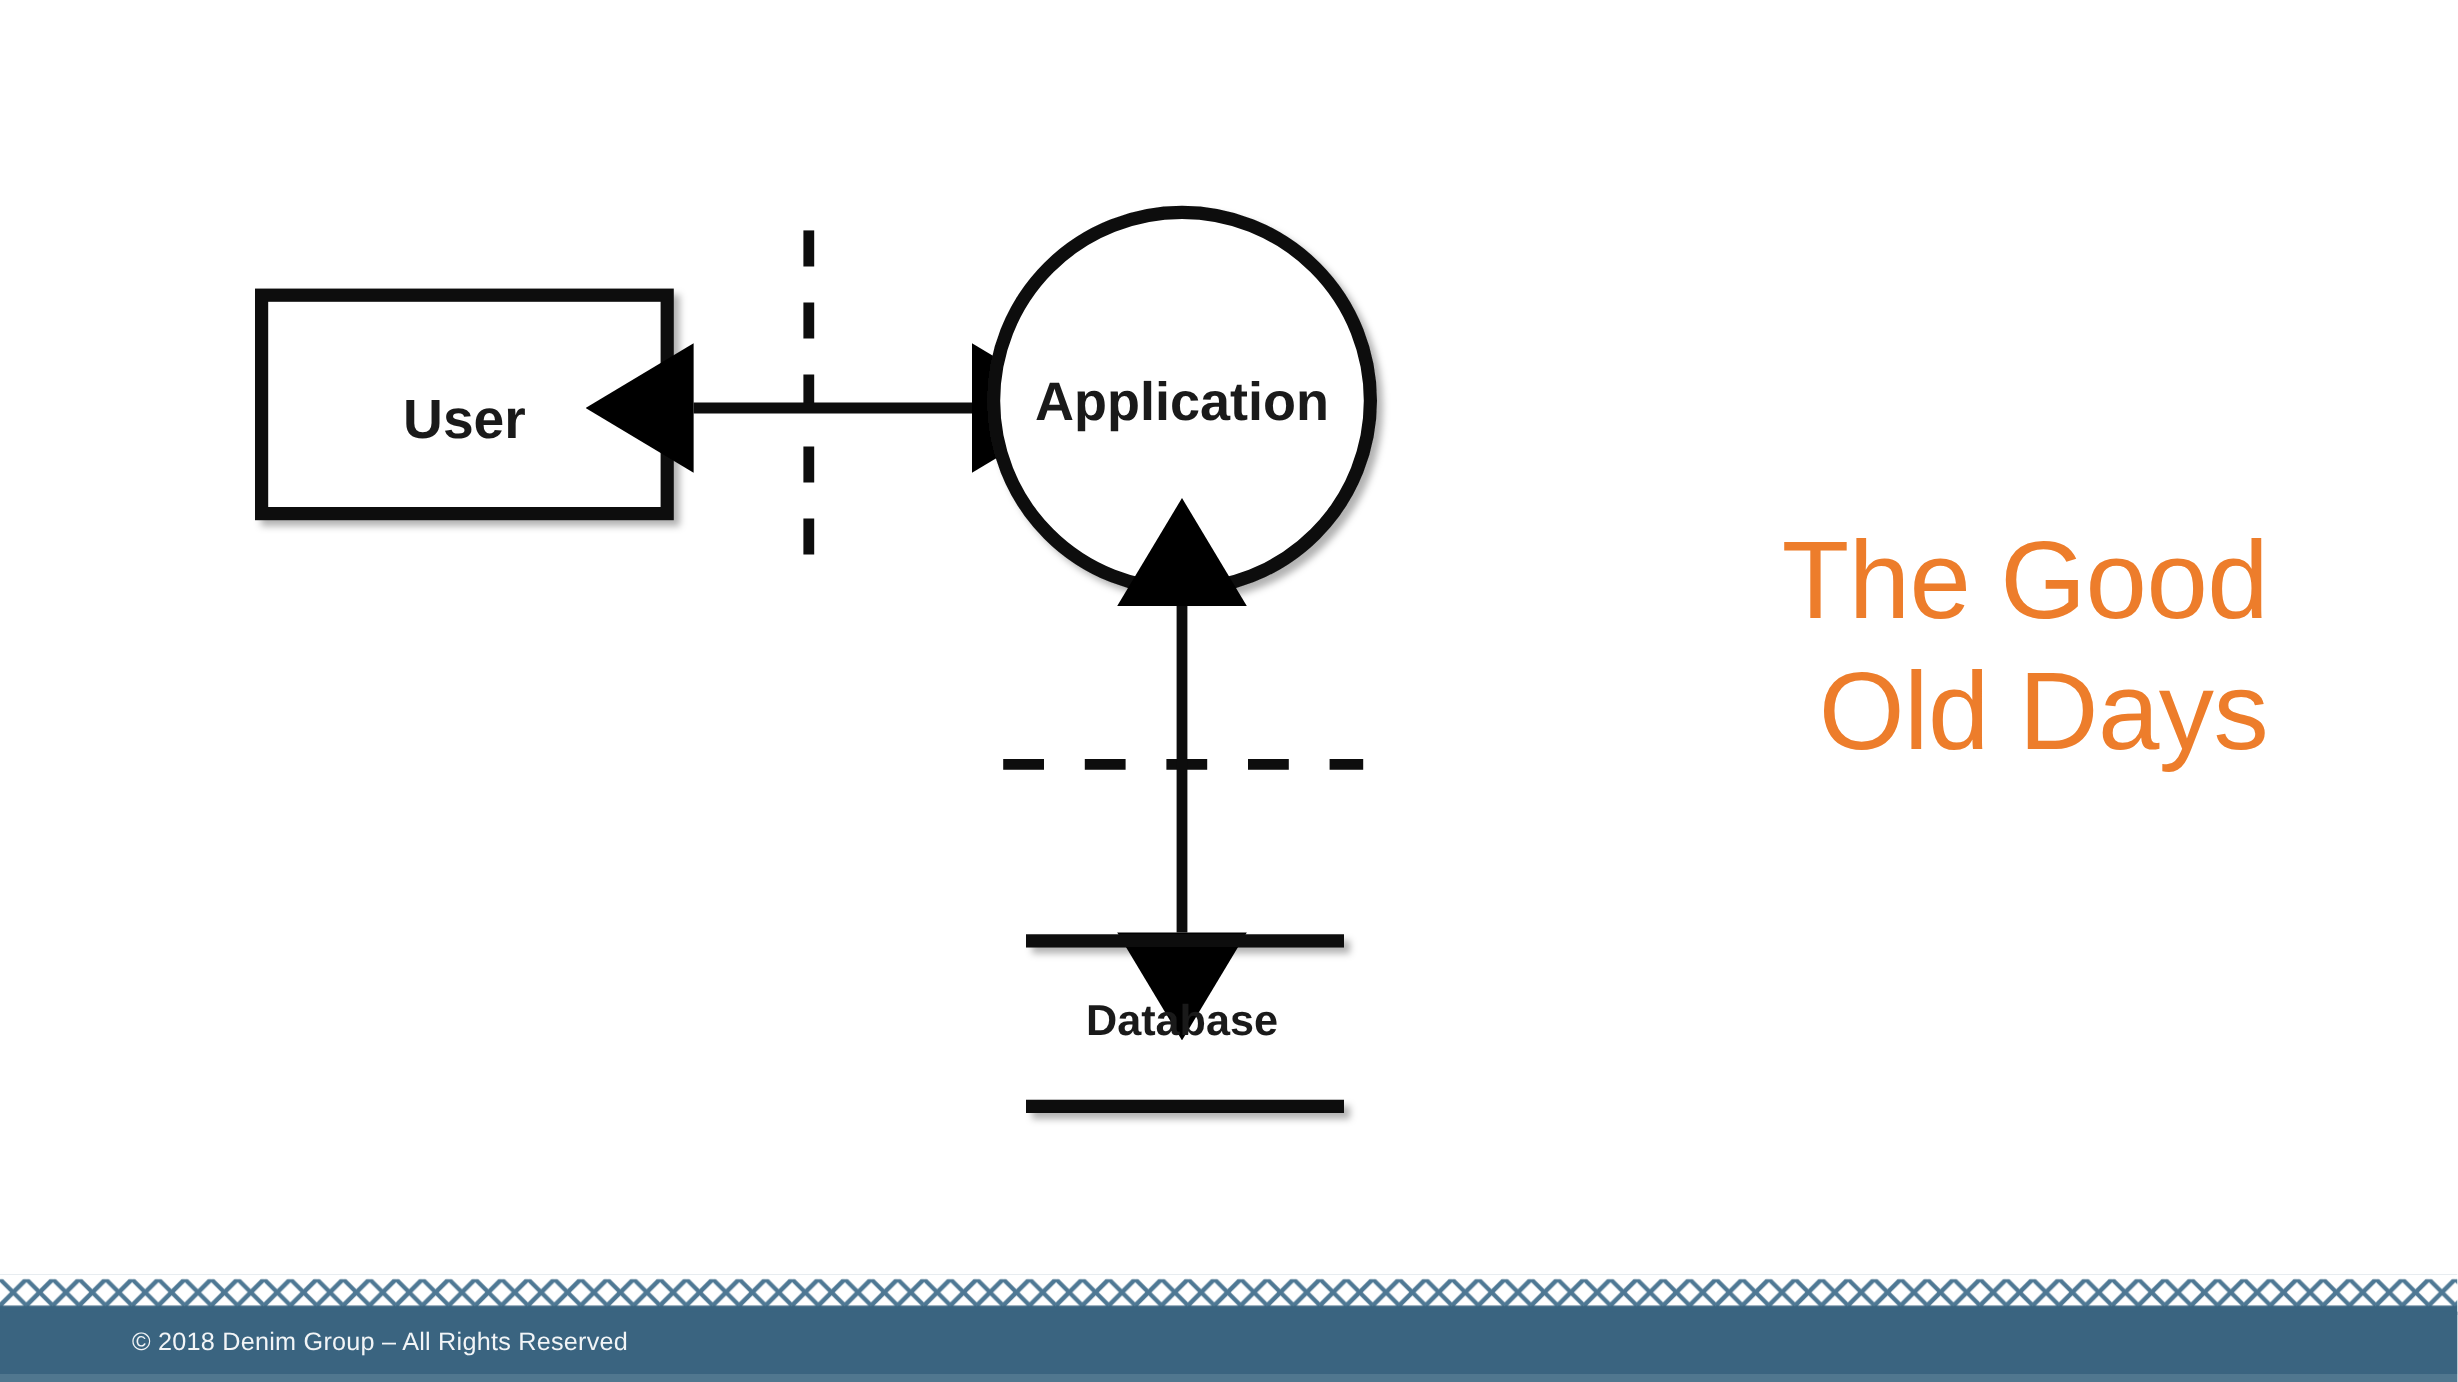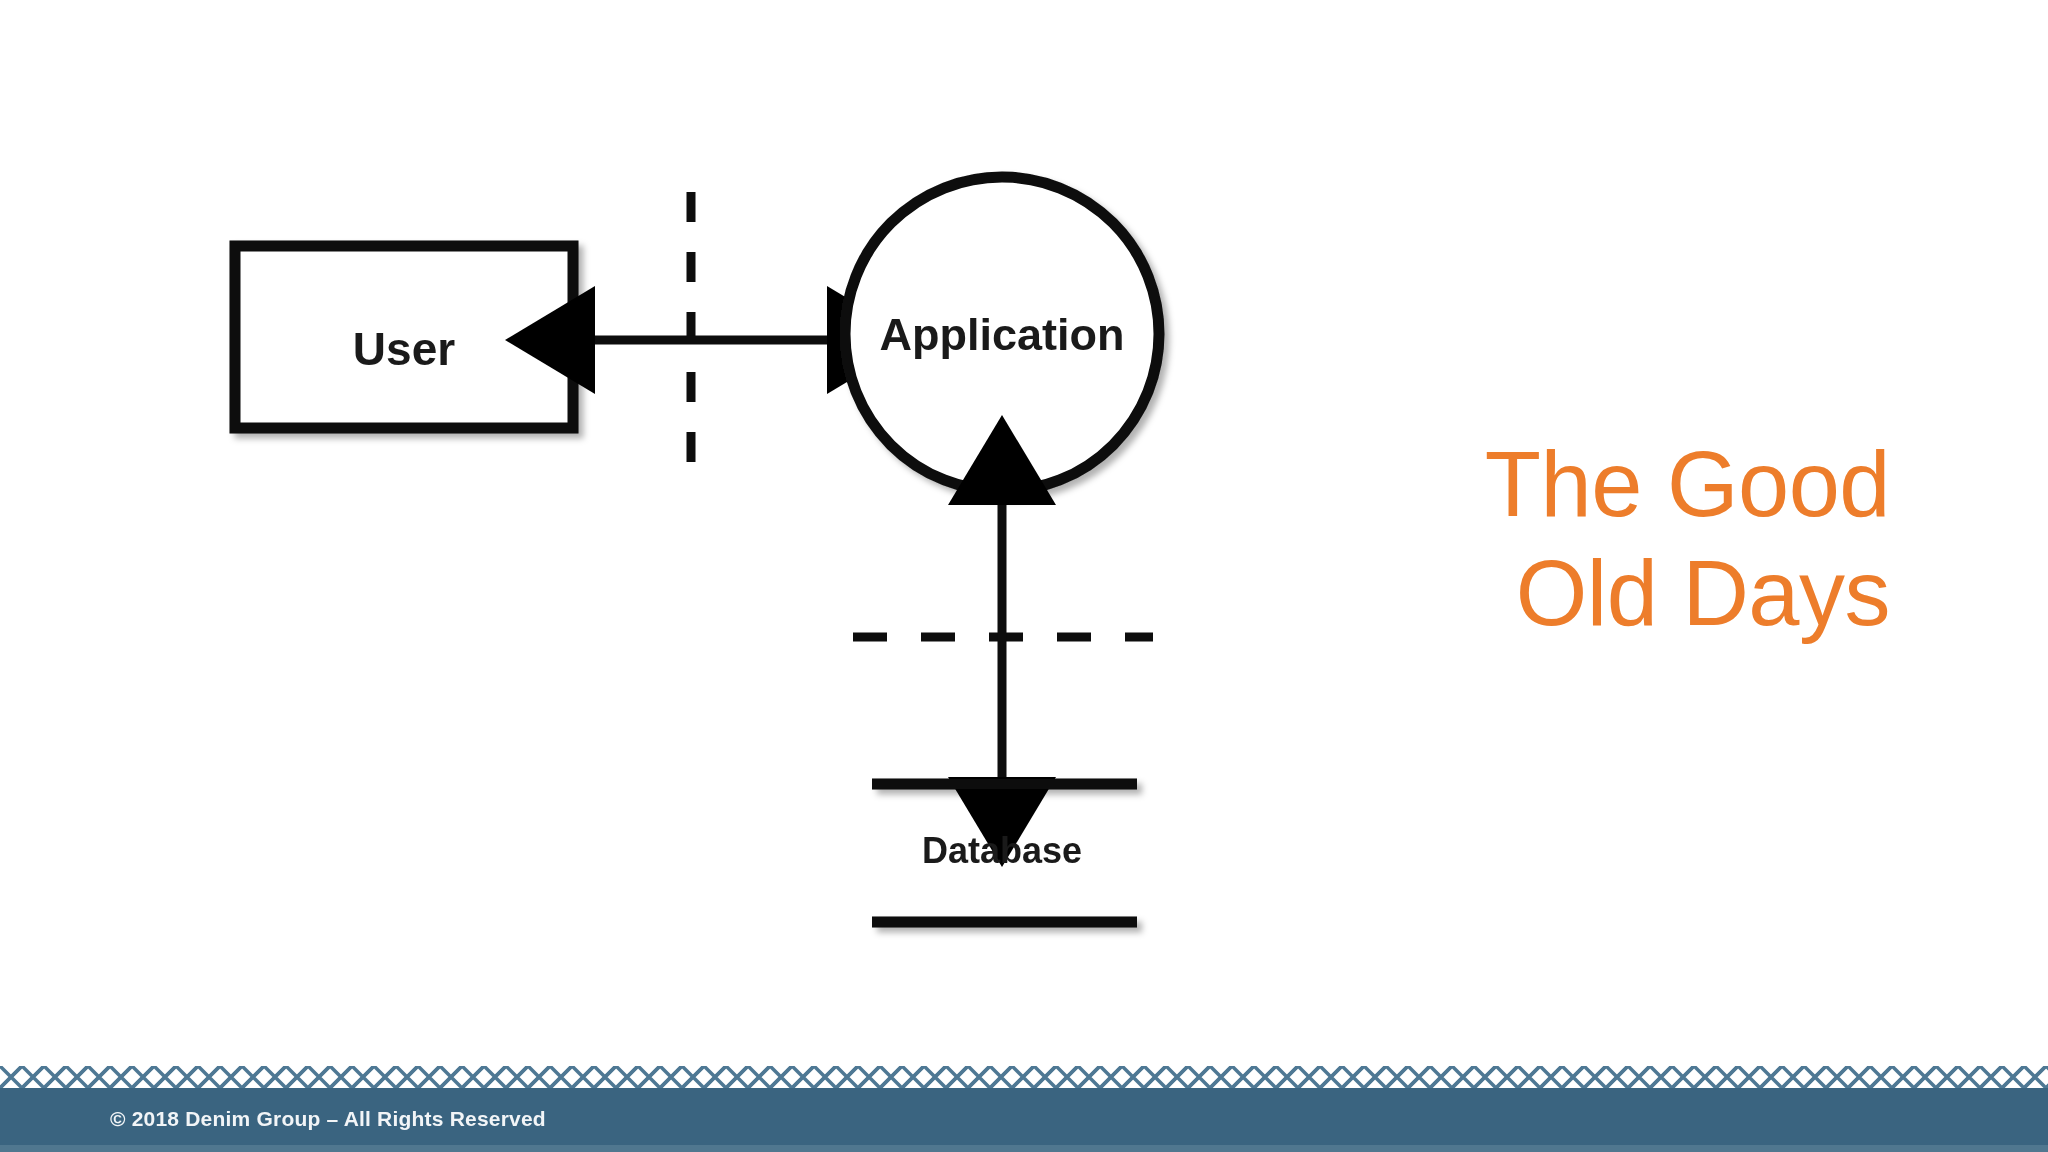--- a/index.html
+++ b/index.html
@@ -24,21 +24,20 @@
     background: #ffffff;
   }
 
   
   #diagram {
     position: absolute;
     left: 0;
     top: 0;
     width: 1300px;
     height: 1050px;
-    padding-left: 17px;
   }
   #diagram svg {
     display: block;
   }
 
   
   #slide-title {
     position: absolute;
     left: 1330px;
     top: 430px;
@@ -84,21 +83,21 @@
     height: 7px;
     background: #50778F;
   }
   #footer-text {
     position: absolute;
     left: 110px;
     top: 45px;
     color: #F2F5F7;
     font-family: "Liberation Sans", sans-serif;
     font-size: 21px;
-    font-weight: 700;
+    font-weight: 400;
     letter-spacing: 0.2px;
     white-space: nowrap;
   }
 </style>
 </head>
 <body>
 
 <div id="slide">
 
   <div id="diagram">

